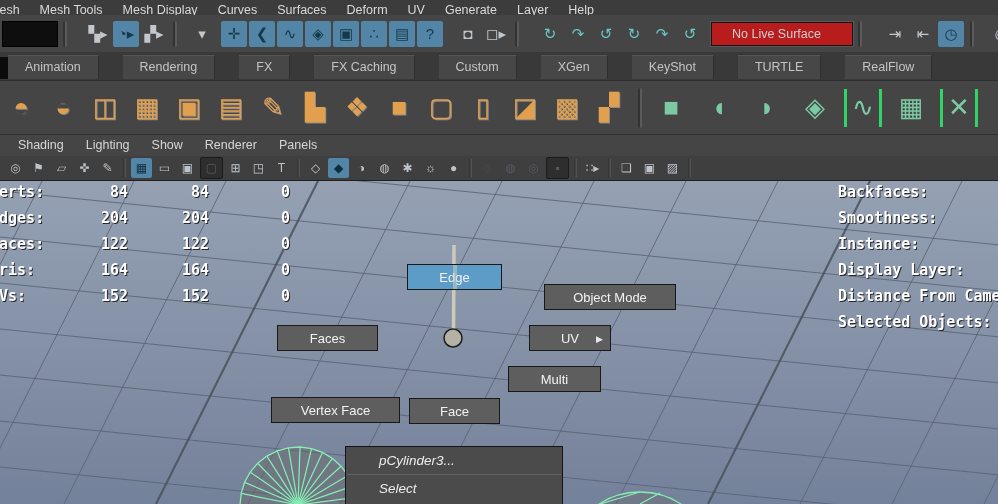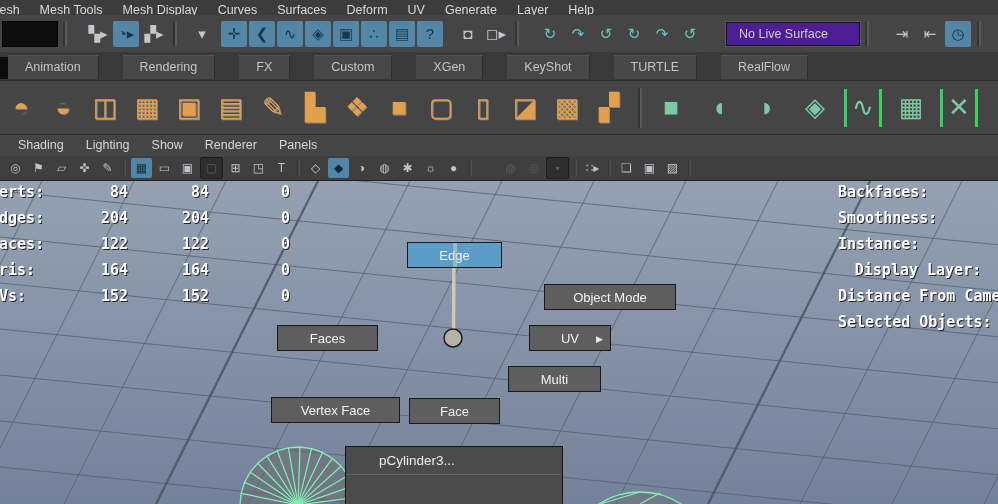--- a/index.html
+++ b/index.html
@@ -16,23 +16,23 @@
   .blackfield{width:54px;height:24px;background:#0e0e0e;border:1px solid #000;margin-left:2px;flex:none;}
   .vsep{width:4px;height:26px;margin:0 5px;flex:none;
         background:linear-gradient(90deg,#333 40%,#5a5a5a 60%);border-radius:2px;}
   .ticon{width:26px;height:26px;display:flex;align-items:center;justify-content:center;
          font-size:15px;color:#c2c7cc;border-radius:2px;flex:none;margin:0 1px;cursor:default;}
   .ticon.active{background:#5285a6;color:#16394a;}
   .ticon.c-teal{color:#6ac6c8;}
   .iconstrip{display:flex;align-items:center;flex:none;}
   #tb-sel{margin-left:12px;} #tb-arrow{margin-left:6px;} #tb-snap{margin-left:4px;}
   #tb-lock{margin-left:10px;} #tb-magnets{margin-left:12px;}
-  #livefield{margin-left:22px;width:120px;height:22px;background:#4c1d95;border:1px solid #151515;
+  #livefield{margin-left:7px;width:120px;height:22px;background:#b91c1c;border:1px solid #151515;
              outline:1px solid #585858;color:#cfcfcf;font-size:12.5px;line-height:22px;
-             padding-left:12px;flex:none;}
+             padding-left:20px;flex:none;}
   #tb-panels{margin-left:14px;} #tb-render{margin-left:8px;}
   
   #shelftabs{position:absolute;top:52px;left:0;width:998px;height:28px;background:#393939;
              border-bottom:1px solid #2d2d2d;display:flex;align-items:flex-end;overflow:hidden;}
   .notch{width:8px;height:22px;background:#0b0b0b;flex:none;margin-bottom:1px;}
   .shelftab{display:inline-block;padding:0 17px;font-size:12.5px;line-height:23px;color:#c4c4c4;
             background:#474747;border-right:1px solid #2e2e2e;border-top:1px solid#555;margin-bottom:1px;}
   
   #shelf{position:absolute;top:81px;left:0;width:998px;height:53px;background:#454545;
          display:flex;align-items:center;overflow:hidden;border-bottom:1px solid #303030;}
@@ -66,21 +66,21 @@
   .hud-l{left:0;} .hud-v{text-align:right;width:44px;}
   
   .mm-item{position:absolute;height:26px;line-height:26px;text-align:center;font-size:13px;
            color:#f2f2f2;background:#5e5e5e;border:1px solid #191919;box-sizing:border-box;}
   .mm-item.selected{background:#5d9cc6;}
   .mm-strip{position:absolute;top:0;bottom:0;left:45px;width:4px;background:rgba(214,208,192,.5);}
   .mm-arrow{position:absolute;right:7px;top:0;font-size:9px;color:#e8e8e8;}
   
   #ctxmenu{position:absolute;left:345px;top:265px;width:218px;height:70px;background:#4b4b4b;
            border:1px solid #141414;box-sizing:border-box;}
-  .ctx-item{height:27px;line-height:27px;padding-left:33px;font-size:13.5px;color:#ececec;}
+  .ctx-item{height:27px;line-height:27px;padding-left:33px;font-size:13.5px;color:#ececec;font-style:italic;}
   .ctx-sep{height:1px;background:#636363;margin:0 1px;}
 </style>
 </head>
 <body>
 
 <div id="menubar">
   <div class="wrap"><span class="menuitem">Edit Mesh</span><span class="menuitem">Mesh Tools</span><span class="menuitem">Mesh Display</span><span class="menuitem">Curves</span><span class="menuitem">Surfaces</span><span class="menuitem">Deform</span><span class="menuitem">UV</span><span class="menuitem">Generate</span><span class="menuitem">Layer</span><span class="menuitem">Help</span></div>
 </div>
 
 <div id="toolbar">
@@ -130,20 +130,21 @@
       <span class="ticon">◉</span>
     </div>
 </div>
 
 <div id="shelftabs">
   <div class="notch"></div>
   <div style="display:flex;gap:24px;">
       <span class="shelftab">Animation</span>
       <span class="shelftab">Rendering</span>
       <span class="shelftab">FX</span>
+      <span class="shelftab">FX Caching</span>
       <span class="shelftab">Custom</span>
       <span class="shelftab">XGen</span>
       <span class="shelftab">KeyShot</span>
       <span class="shelftab">TURTLE</span>
       <span class="shelftab">RealFlow</span>
     </div>
 </div>
 
 <div id="shelf">
   <div class="iconstrip">
@@ -308,26 +309,26 @@
         <span class="hud-l">UVs:</span>
         <span class="hud-v" style="left: 94px;">152</span>
         <span class="hud-v" style="left: 175px;">152</span>
         <span class="hud-v" style="left: 256px;">0</span>
       </div>
     </div>
   <div id="hud-right">
       <div class="hudrow" style="top: 2px; left: 838px; width: 160px; overflow: visible; white-space: nowrap;">Backfaces:</div>
       <div class="hudrow" style="top: 28px; left: 838px; width: 160px; overflow: visible; white-space: nowrap;">Smoothness:</div>
       <div class="hudrow" style="top: 54px; left: 838px; width: 160px; overflow: visible; white-space: nowrap;">Instance:</div>
-      <div class="hudrow" style="top: 80px; left: 838px; width: 160px; overflow: visible; white-space: nowrap; text-align: center;">Display Layer:</div>
+      <div class="hudrow" style="top: 80px; left: 838px; width: 160px; overflow: visible; white-space: nowrap;">Display Layer:</div>
       <div class="hudrow" style="top: 106px; left: 838px; width: 160px; overflow: visible; white-space: nowrap;">Distance From Camera:</div>
       <div class="hudrow" style="top: 132px; left: 838px; width: 160px; overflow: visible; white-space: nowrap;">Selected Objects:</div>
     </div>
 
-  <div class="mm-item selected" style="left:407px;top:61px;width:95px;">
+  <div class="mm-item selected" style="left:407px;top:83px;width:95px;">
     <span>Edge</span>
     <span class="mm-strip"></span>
   </div>
   <div class="mm-item" style="left:508px;top:103px;width:132px;margin-left:36px;">
     <span>Object Mode</span>
   </div>
   <div class="mm-item" style="left:277px;top:144px;width:101px;">
     <span>Faces</span>
   </div>
   <div class="mm-item" style="left:529px;top:144px;width:82px;">
@@ -340,14 +341,15 @@
   <div class="mm-item" style="left:508px;top:185px;width:93px;">
     <span>Multi</span>
   </div>
   <div class="mm-item" style="left:409px;top:217px;width:91px;">
     <span>Face</span>
   </div>
 
   <div id="ctxmenu">
     <div class="ctx-item">pCylinder3...</div>
     <div class="ctx-sep"></div>
+    <div class="ctx-item">Select</div>
   </div>
 </div>
 
 </body></html>

